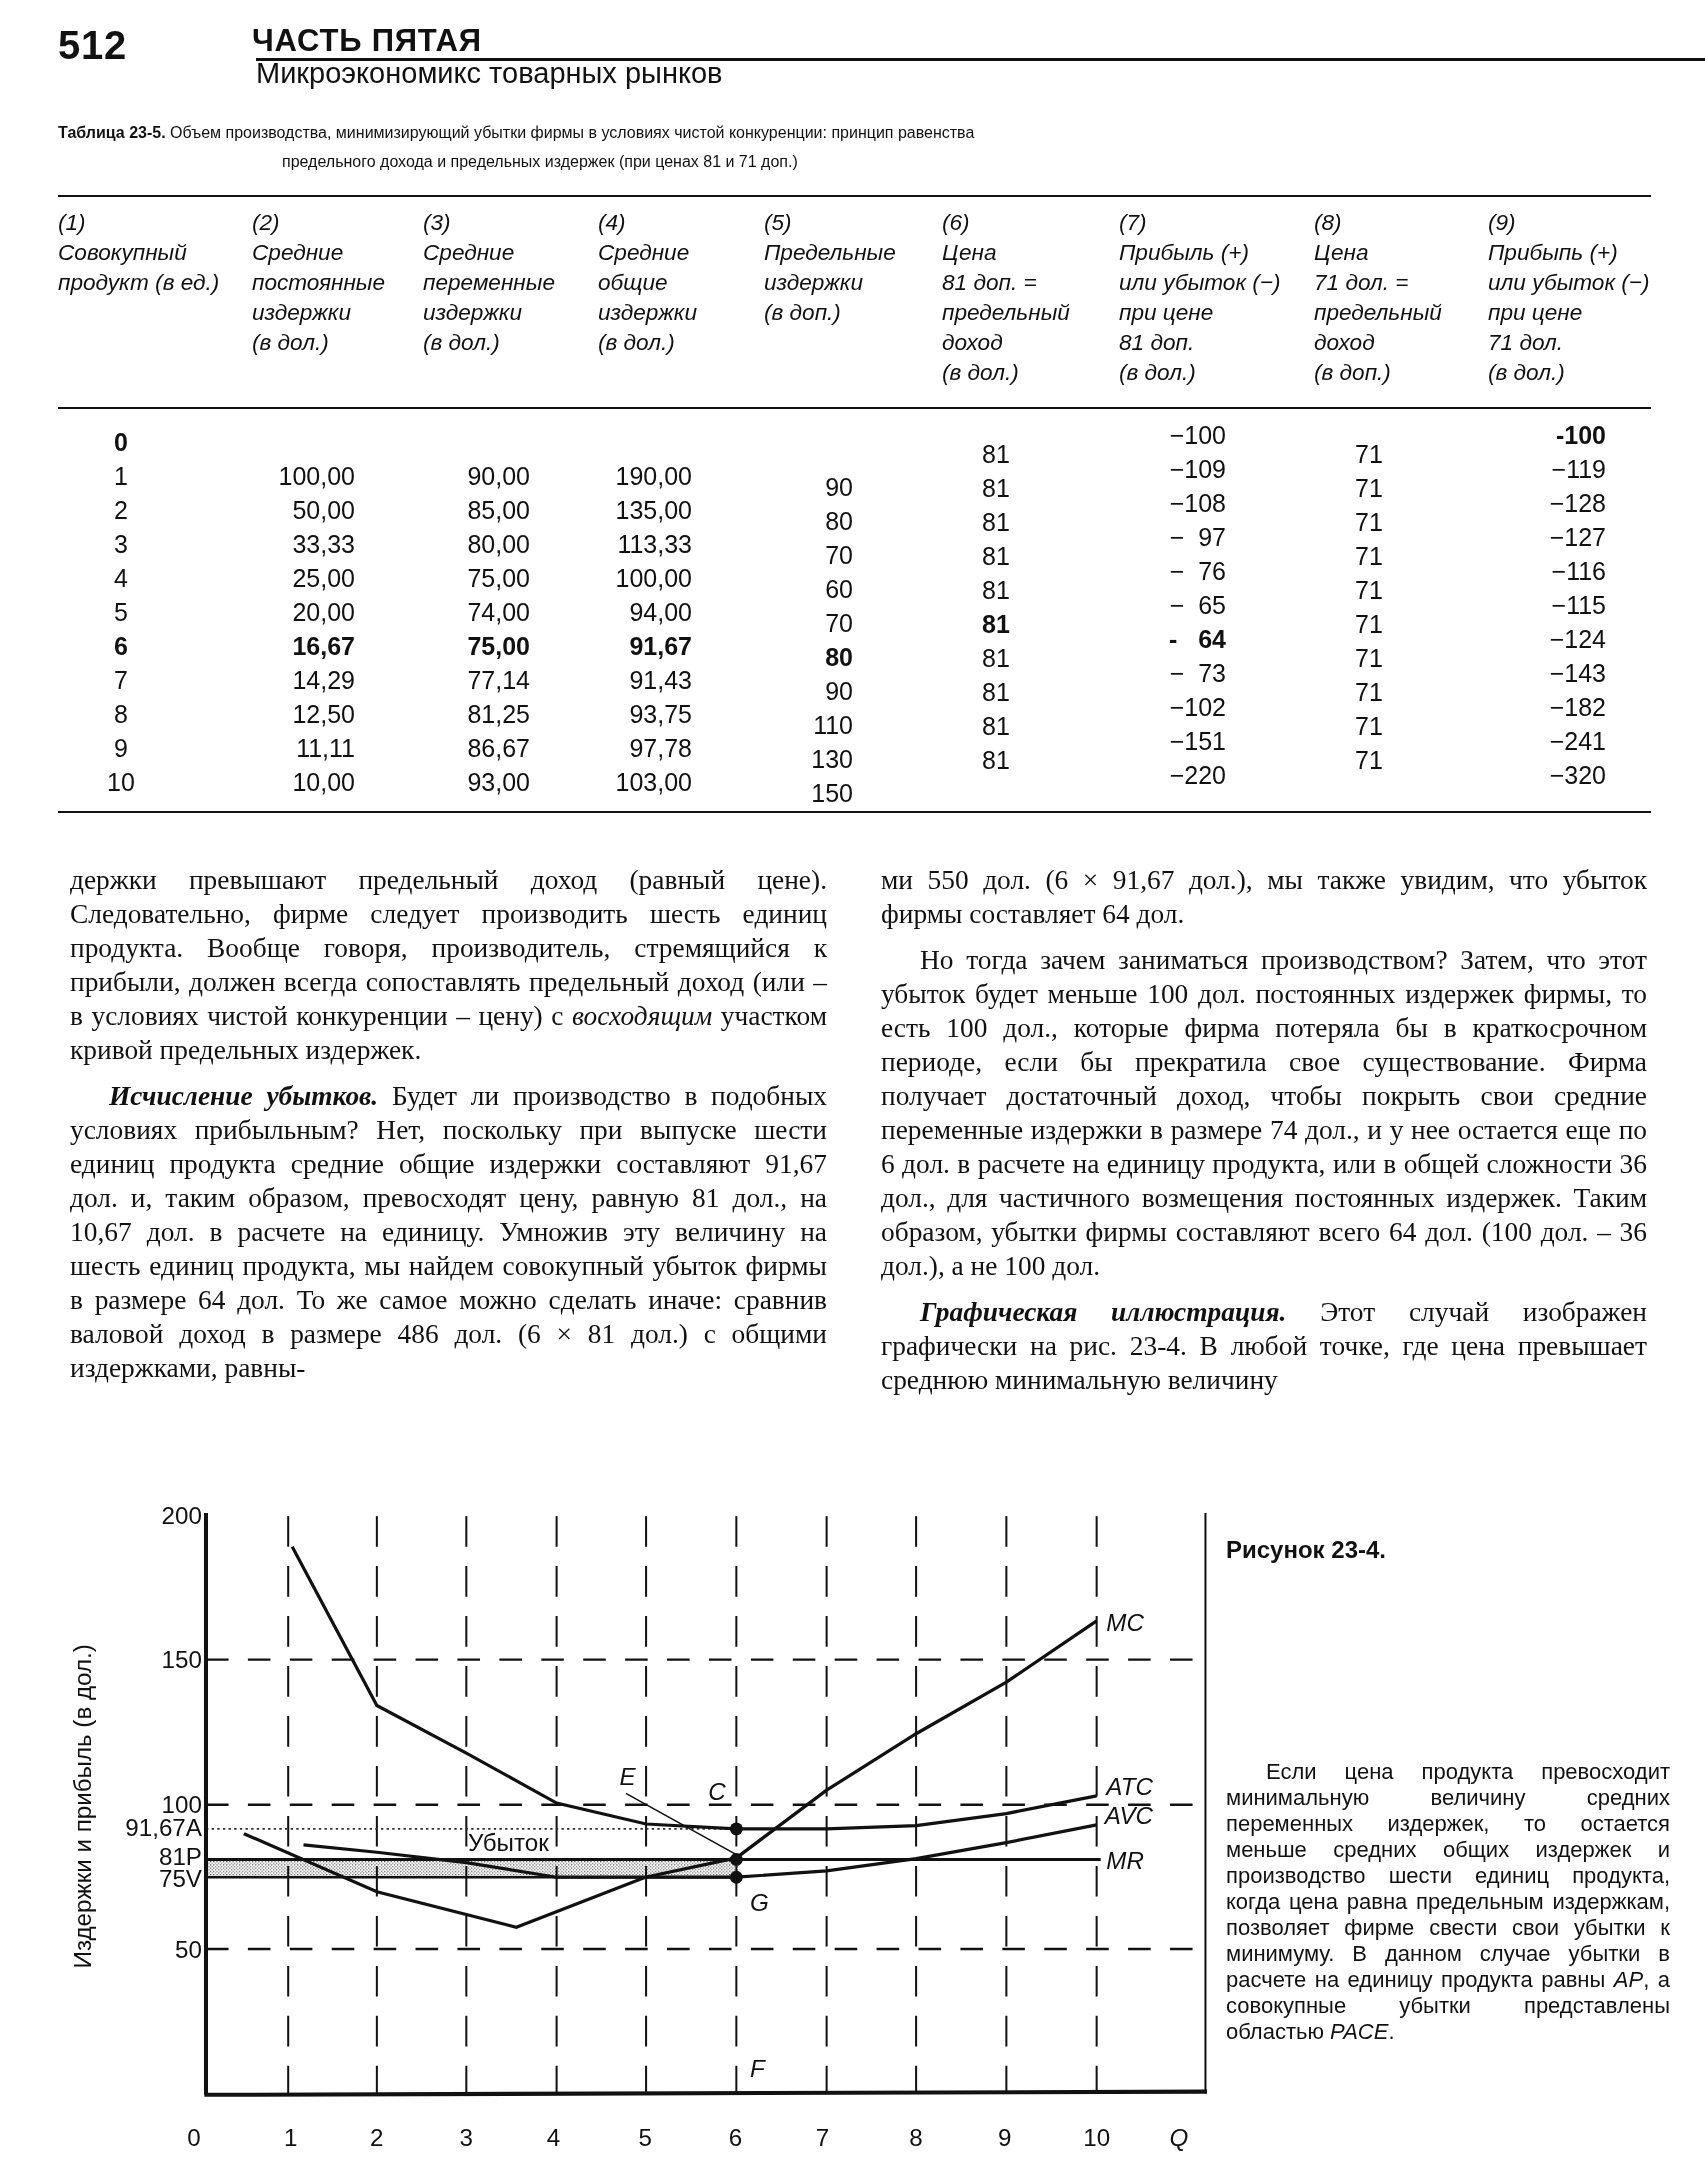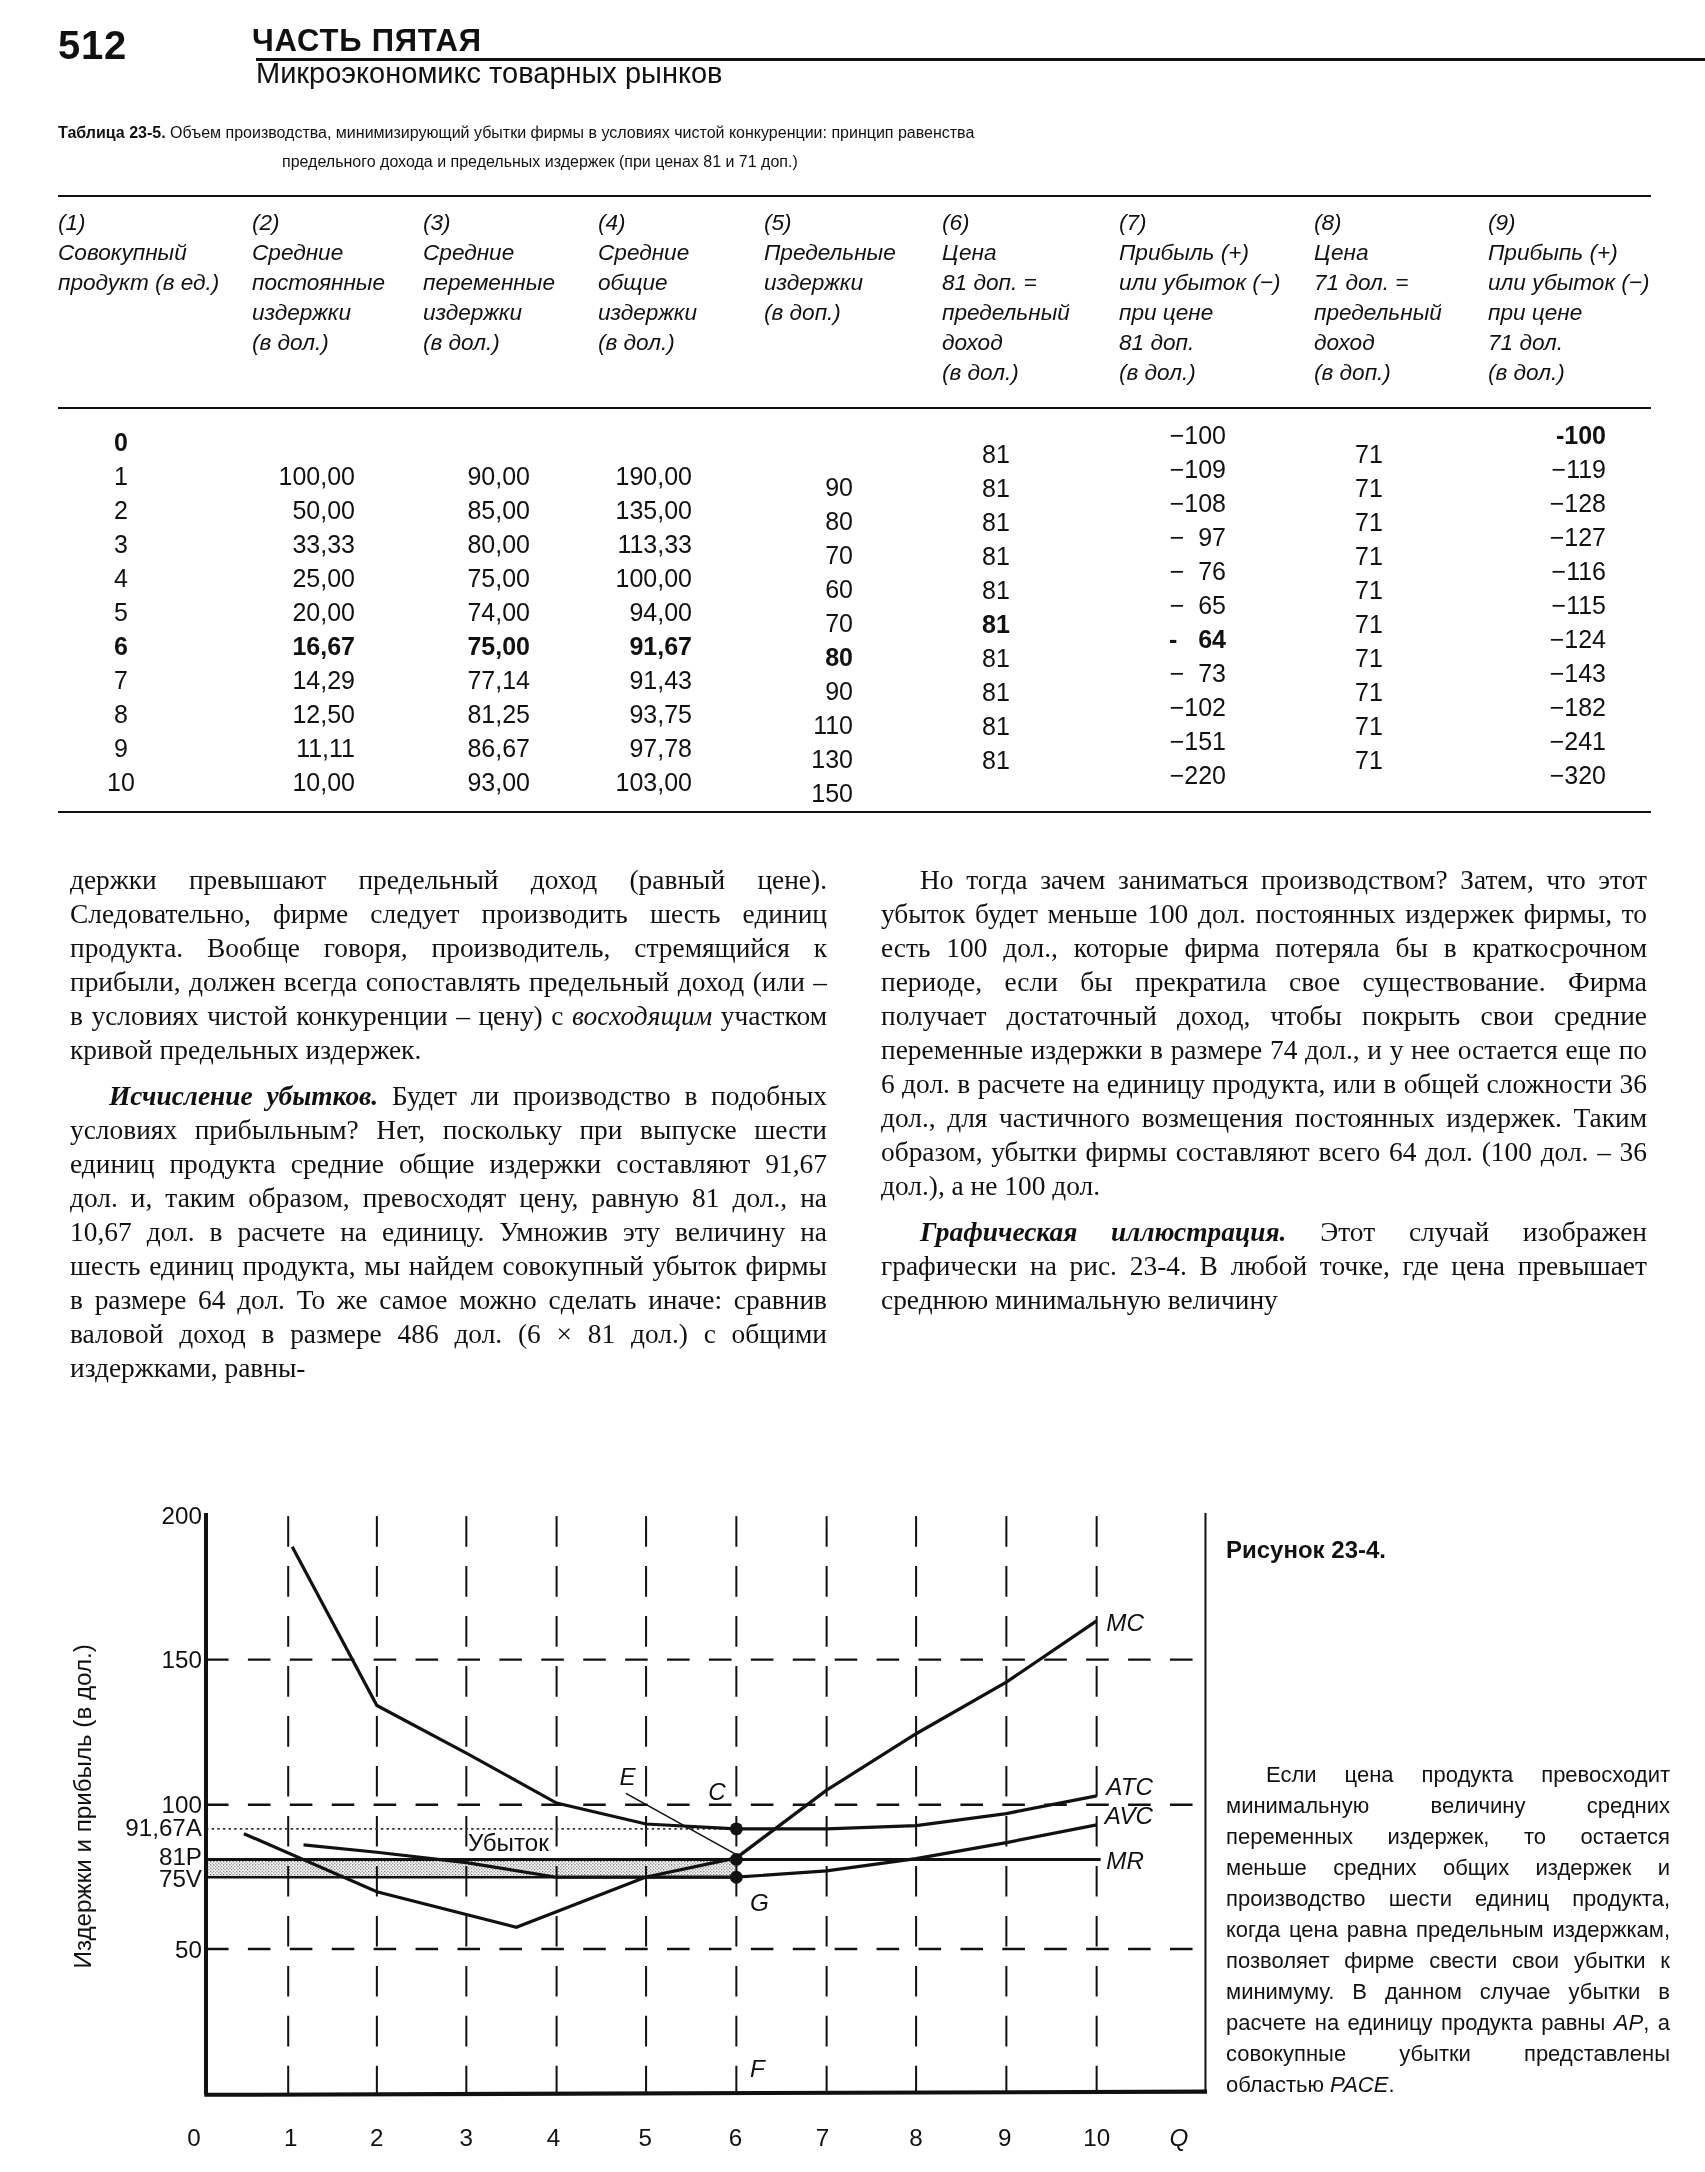--- a/index.html
+++ b/index.html
@@ -19,21 +19,21 @@
   .col div{height:34px;}
   .r{text-align:right;}
   .b{font-weight:bold;}
   .serif{font-family:"Liberation Serif",serif;font-size:27.4px;line-height:34px;text-align:justify;}
   .serif p{margin:12px;}
   .serif .in{text-indent:39px;}
   .serif em{font-style:italic;}
   .serif strong{font-weight:bold;font-style:italic;}
   .fig-title{left:1226px;top:1535px;font-size:23.4px;line-height:30px;}
   .fig-title b{font-size:24px;}
-  .fig-body{left:1226px;top:1759px;width:444px;font-size:22px;line-height:31px;text-align:justify;}
+  .fig-body{left:1226px;top:1759px;width:444px;font-size:22px;line-height:26px;text-align:justify;}
   .fig-body p{margin:0;text-indent:40px;}
   svg text{font-family:"Liberation Sans",sans-serif;}
 </style>
 </head>
 <body>
 
 <div class="abs pagenum">512</div>
 <div class="abs part">ЧАСТЬ ПЯТАЯ</div>
 <div class="abs rule-top"></div>
 <div class="abs subtitle">Микроэкономикс товарных рынков</div>
@@ -205,20 +205,21 @@
 </div>
 
 <div class="abs rule" style="left:58px;top:811px;width:1593px;"></div>
 
 <div class="abs serif" style="left:58px;top:851px;width:781px;">
   <p><span>держки превышают предельный доход (равный цене). Следовательно, фирме следует производить шесть единиц продукта. Вообще говоря, производитель, стремящийся к прибыли, должен всегда сопоставлять предельный доход (или – в условиях чистой конкуренции – цену) с</span> <em>восходящим</em> <span>участком кривой предельных издержек.</span></p>
   <p class="in" style="margin-top:8px;"><strong>Исчисление убытков.</strong> <span>Будет ли производство в подобных условиях прибыльным? Нет, поскольку при выпуске шести единиц продукта средние общие издержки составляют 91,67 дол. и, таким образом, превосходят цену, равную 81 дол., на 10,67 дол. в расчете на единицу. Умножив эту величину на шесть единиц продукта, мы найдем совокупный убыток фирмы в размере 64 дол. То же самое можно сделать иначе: сравнив валовой доход в размере 486 дол. (6 × 81 дол.) с общими издержками, равны-</span></p>
 </div>
 
 <div class="abs serif" style="left:869px;top:851px;width:790px;">
+  <p>ми 550 дол. (6 × 91,67 дол.), мы также увидим, что убыток фирмы составляет 64 дол.</p>
   <p class="in">Но тогда зачем заниматься производством? Затем, что этот убыток будет меньше 100 дол. постоянных издержек фирмы, то есть 100 дол., которые фирма потеряла бы в краткосрочном периоде, если бы прекратила свое существование. Фирма получает достаточный доход, чтобы покрыть свои средние переменные издержки в размере 74 дол., и у нее остается еще по 6 дол. в расчете на единицу продукта, или в общей сложности 36 дол., для частичного возмещения постоянных издержек. Таким образом, убытки фирмы составляют всего 64 дол. (100 дол. – 36 дол.), а не 100 дол.</p>
   <p class="in" style="margin-top:8px;"><strong>Графическая иллюстрация.</strong> <span>Этот случай изображен графически на рис. 23-4. В любой точке, где цена превышает среднюю минимальную величину</span></p>
 </div>
 
 <svg class="abs" style="left:0;top:1500px;" width="1218" height="669" viewBox="0 1860 1510 830">
   <defs>
     <pattern id="dots" width="4" height="4" patternUnits="userSpaceOnUse">
       <rect width="4" height="4" fill="#fff"></rect>
       <rect x="0" y="0" width="1.5" height="1.5" fill="#555"></rect>
       <rect x="2" y="2" width="1.5" height="1.5" fill="#777"></rect>

